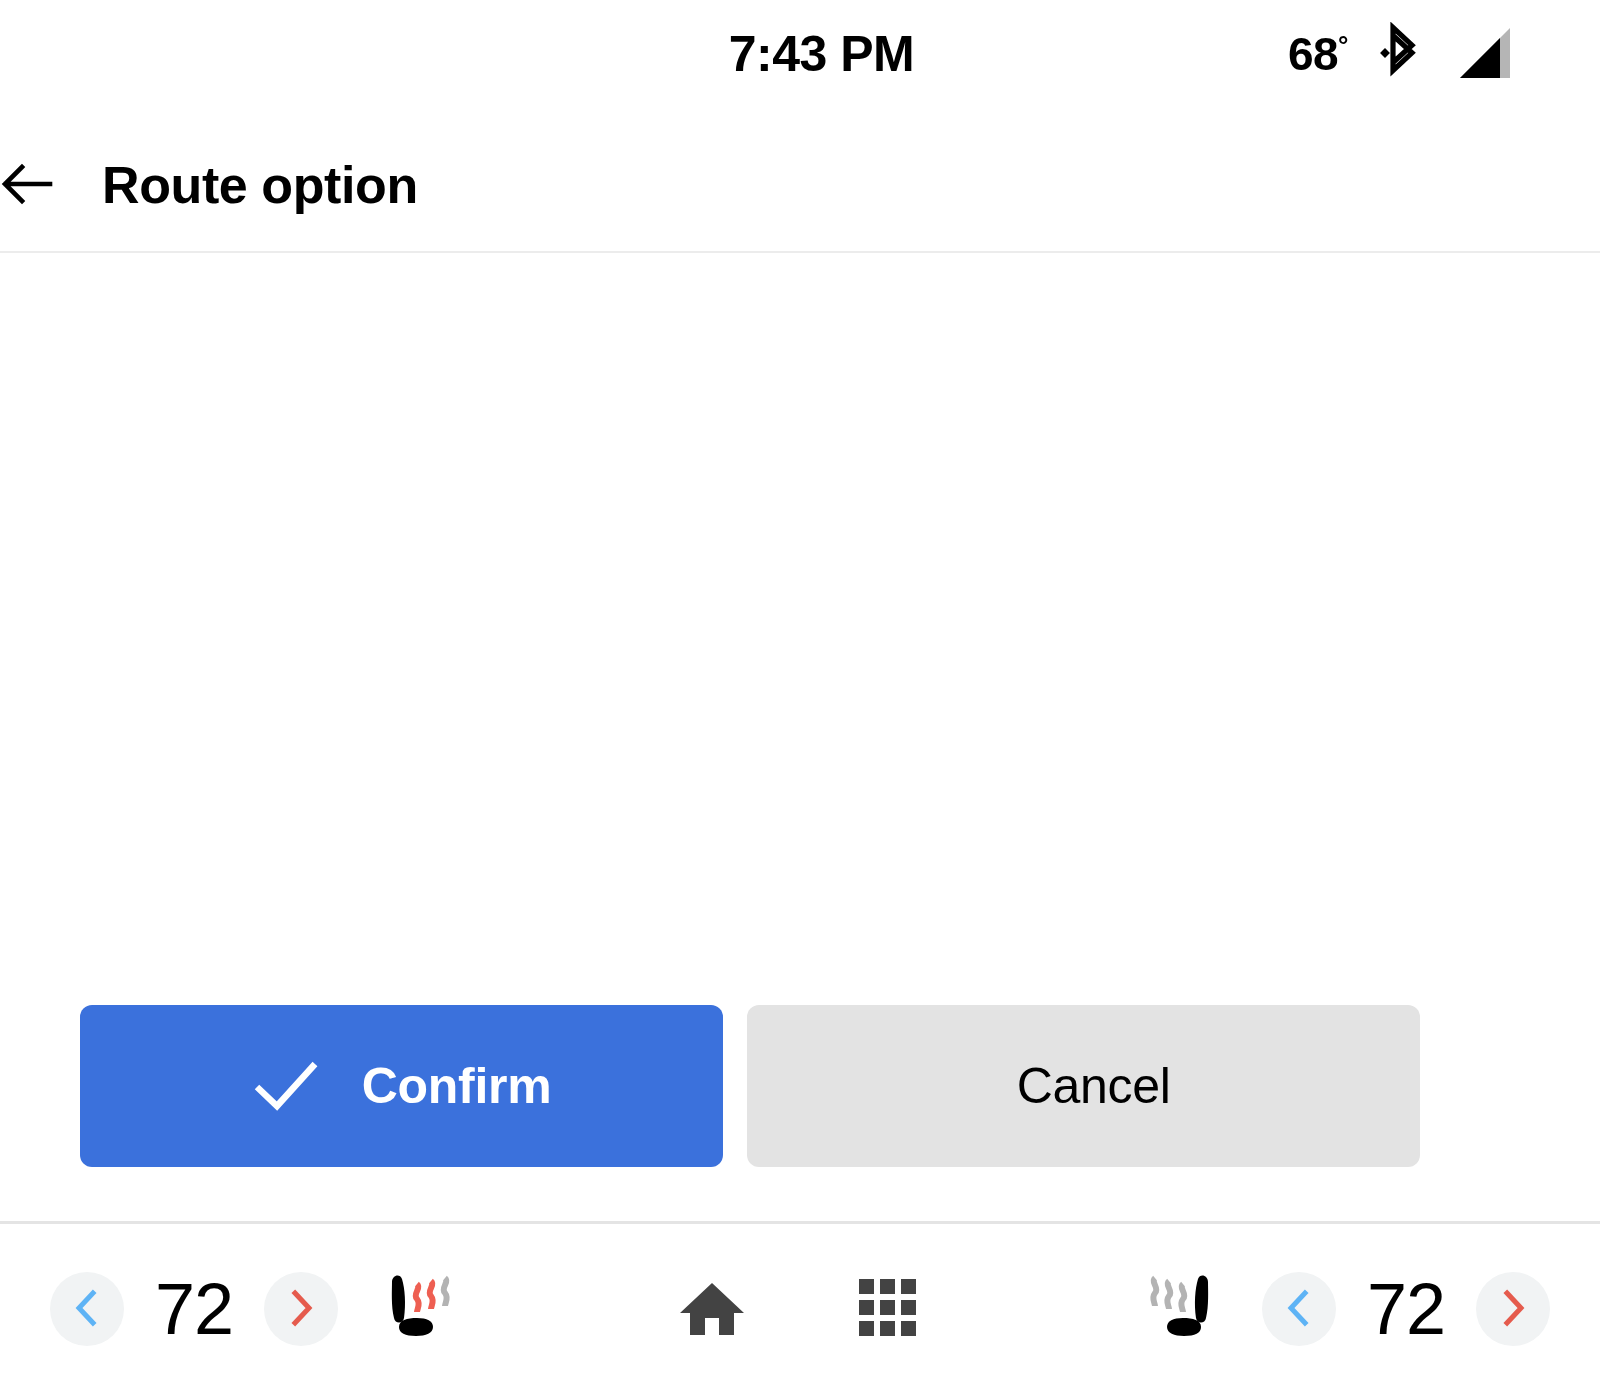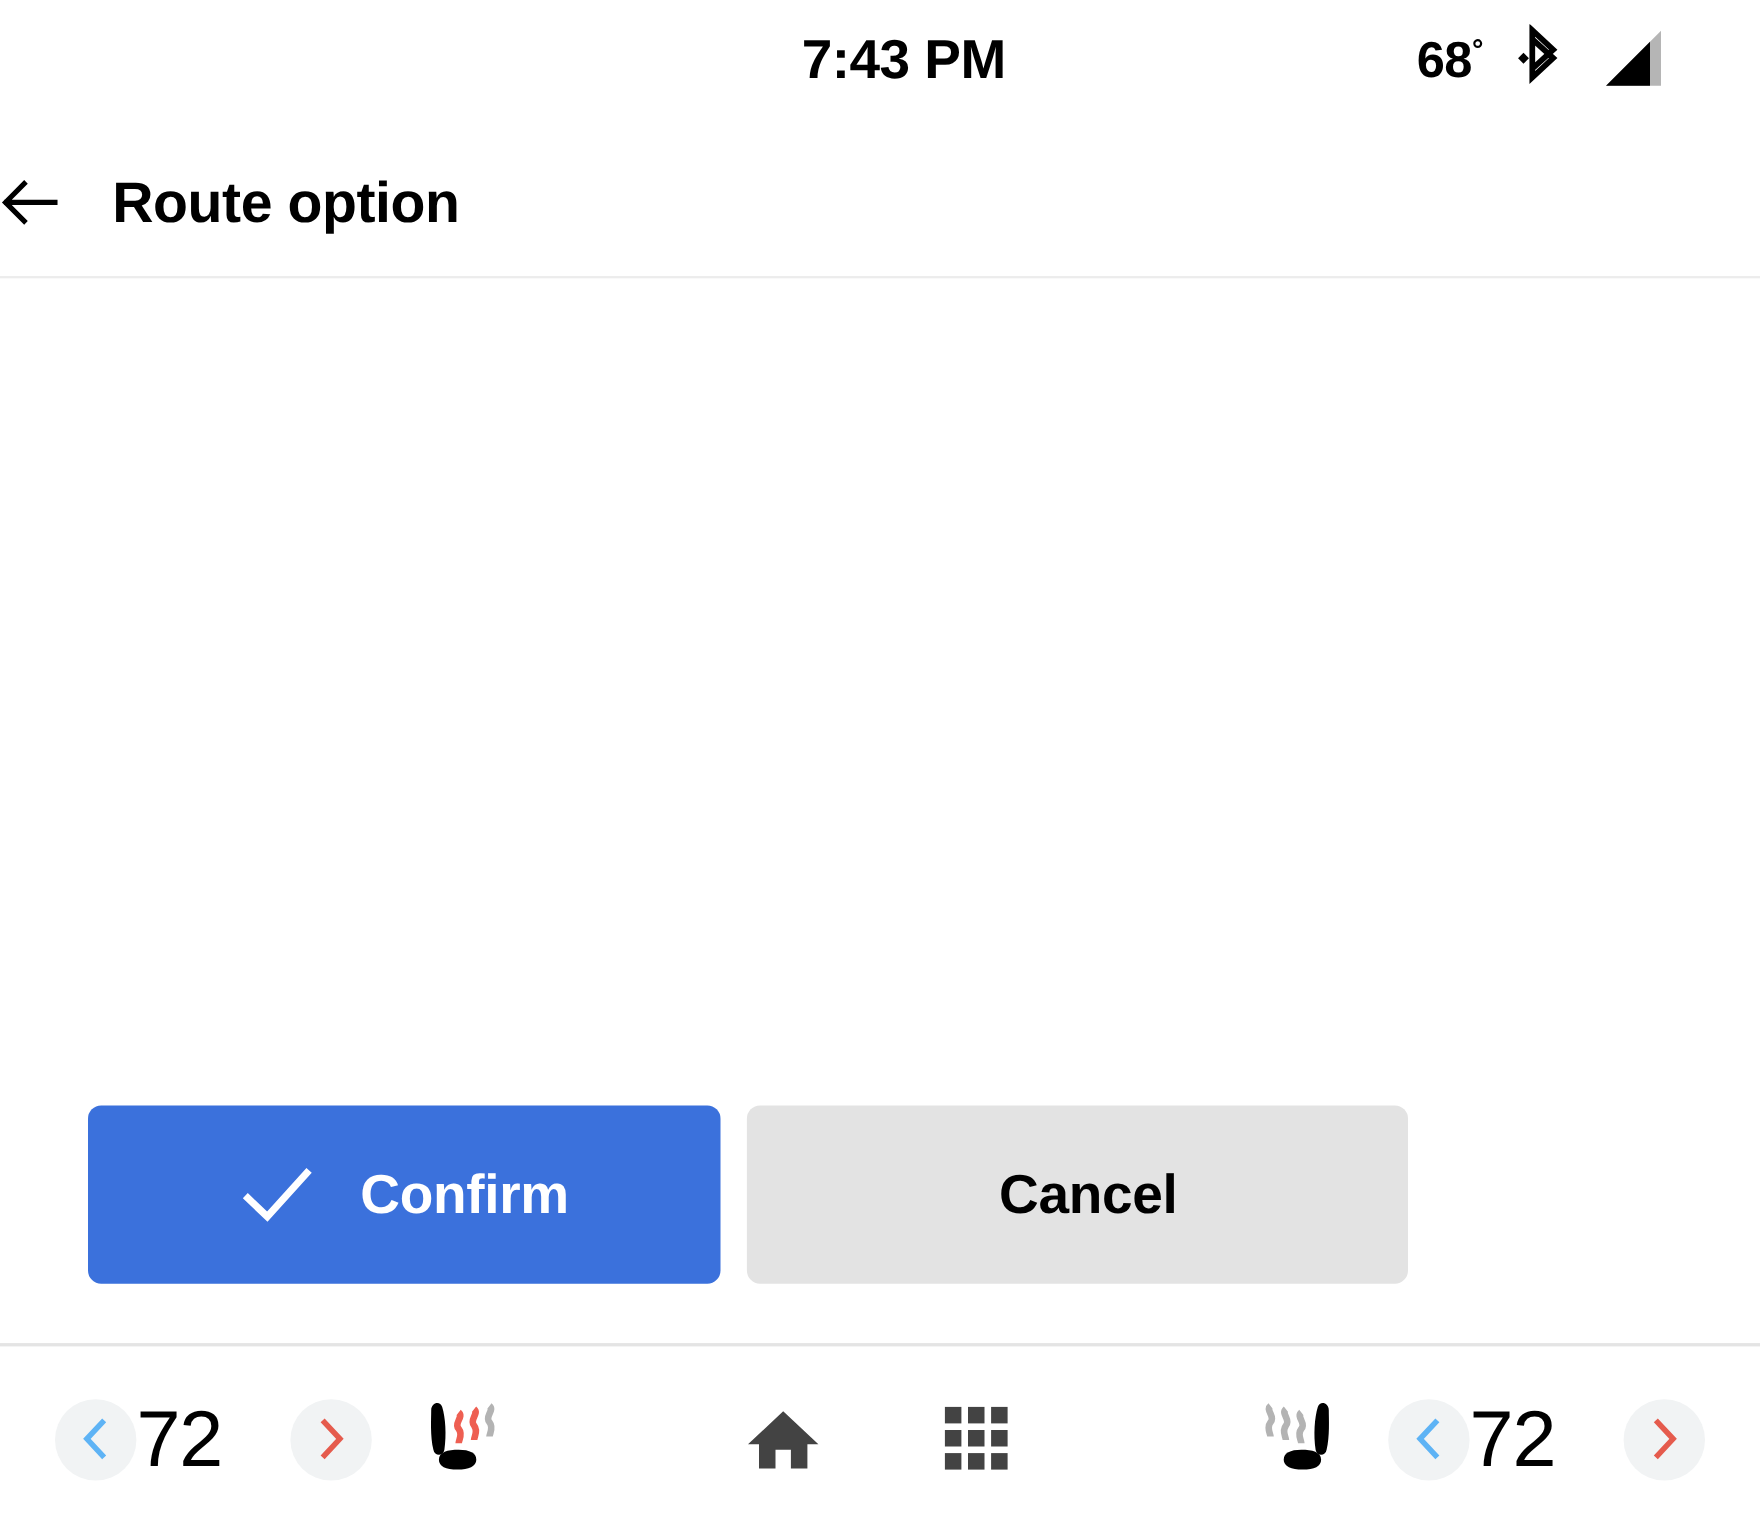--- a/index.html
+++ b/index.html
@@ -111,21 +111,21 @@
     font-size: 58px;
     font-weight: 700;
     letter-spacing: -0.8px;
     line-height: 72px;
   }
 
   .button-row {
     position: absolute;
     left: 80px;
     top: 752px;
-    width: 1200px;
+    width: 1340px;
     height: 162px;
     display: flex;
     gap: 24px;
   }
   .btn {
     height: 162px;
     border: none;
     border-radius: 12px;
     display: flex;
     align-items: center;
@@ -146,21 +146,21 @@
     font-weight: 700;
     letter-spacing: -0.3px;
   }
   .btn-cancel {
     width: 722px;
     background: #e3e3e3;
     color: #000000;
   }
   .btn-cancel .label {
     font-size: 50px;
-    font-weight: 700;
+    font-weight: 400;
     letter-spacing: -0.3px;
     margin-left: 20px;
   }
 
   
   .bottom-divider {
     position: absolute;
     left: 0; top: 1221px;
     width: 1600px;
     height: 3px;
@@ -192,21 +192,21 @@
     border: none;
     padding: 0;
     flex: 0 0 auto;
   }
   .temp-value {
     font-size: 72px;
     font-weight: 400;
     letter-spacing: -1px;
     line-height: 74px;
     min-width: 140px;
-    text-align: left;
+    text-align: center;
   }
   .seat-btn {
     width: 110px;
     height: 100px;
     display: flex;
     align-items: center;
     justify-content: center;
     cursor: pointer;
     background: none;
     border: none;

